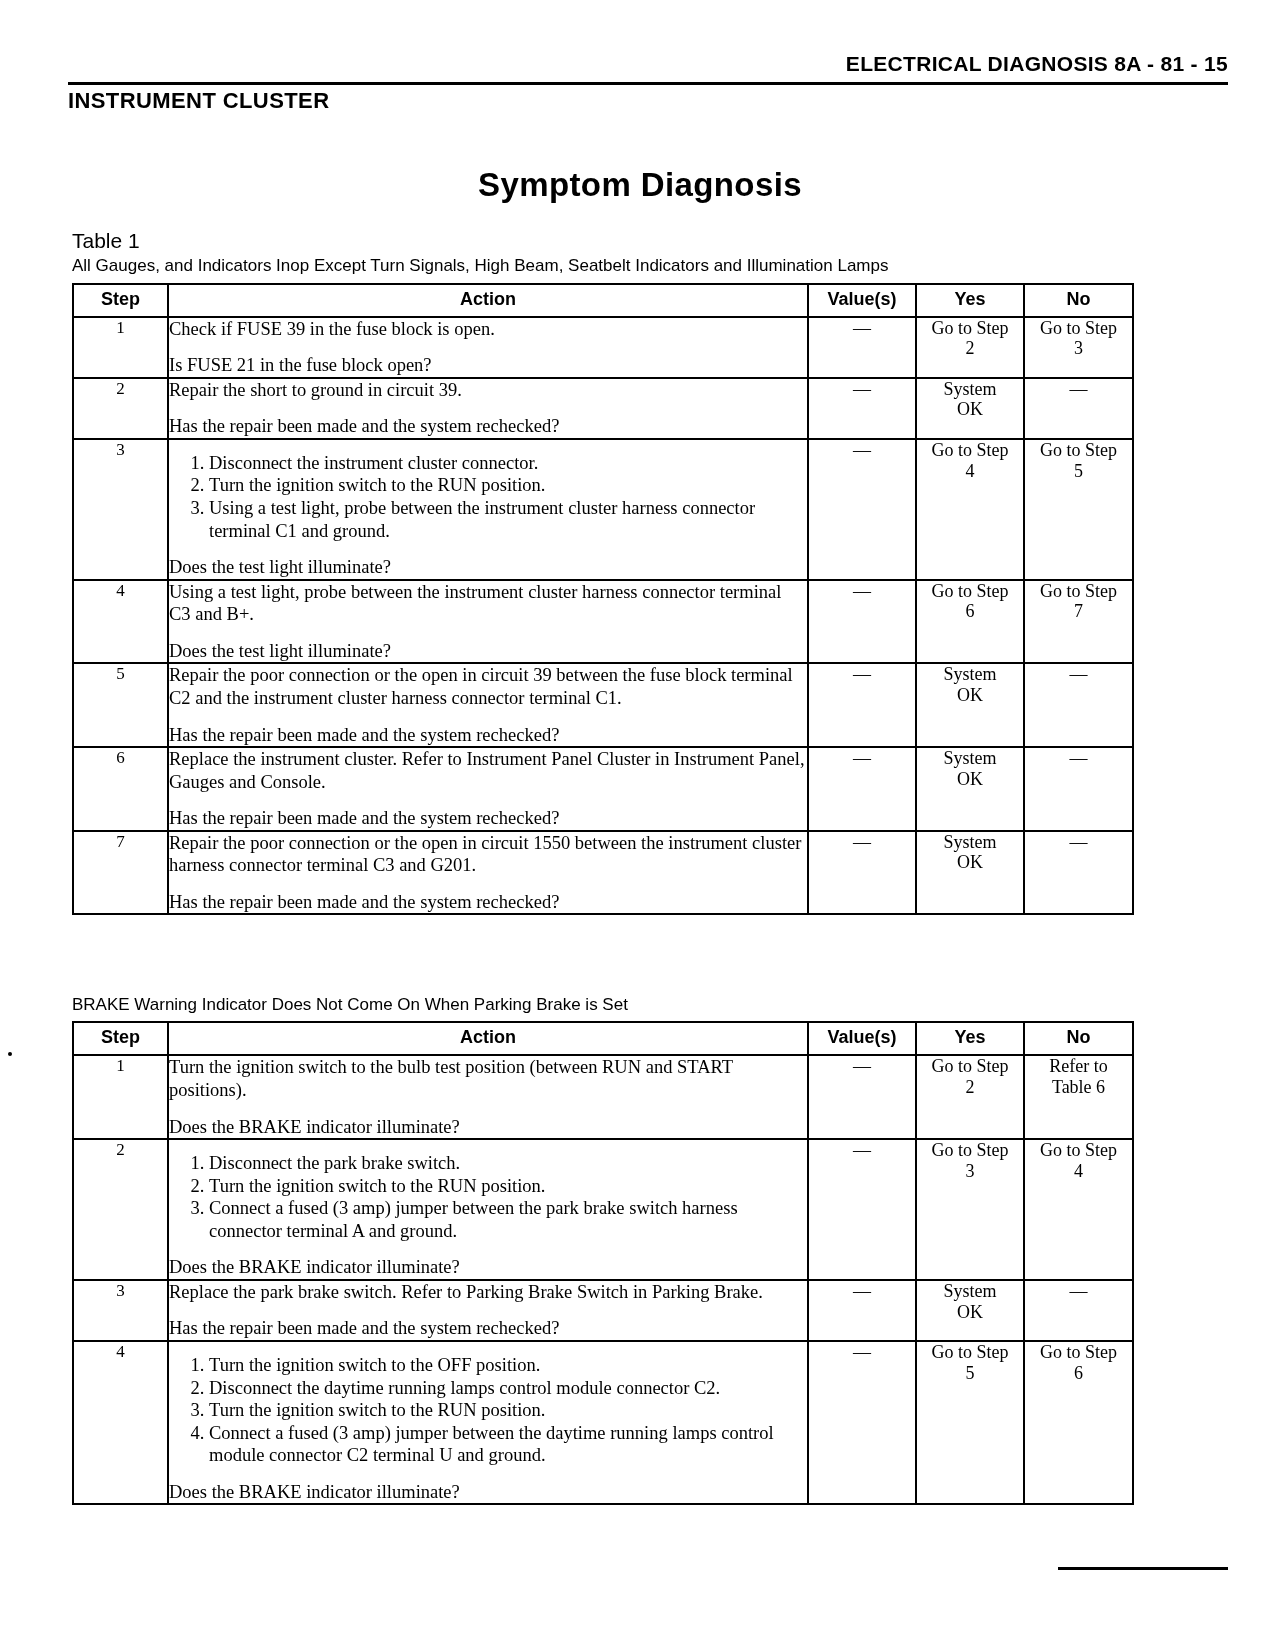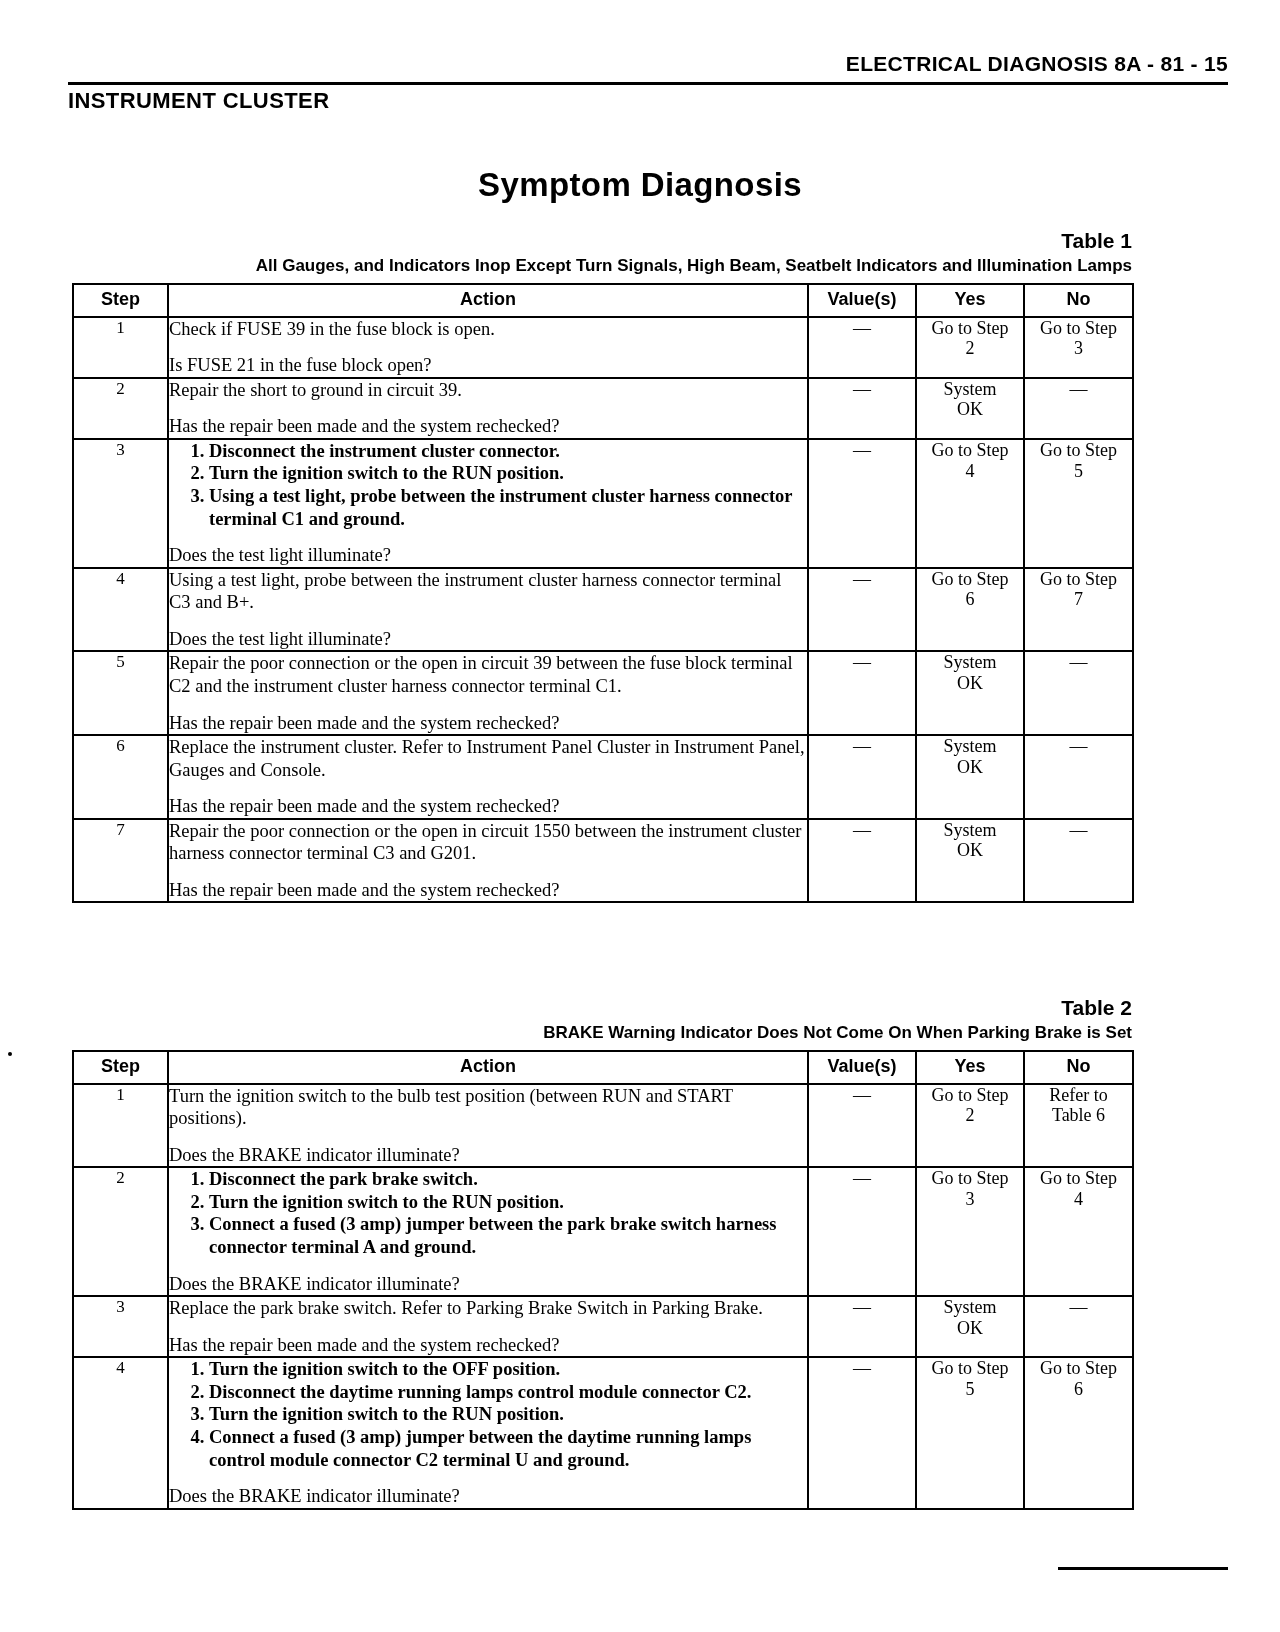--- a/index.html
+++ b/index.html
@@ -61,23 +61,23 @@
     font-size: 33px;
     letter-spacing: 0.4px;
   }
   
   .table-block {
     position: absolute;
     left: 72px;
     width: 1060px;
   }
   .table-caption {
-    text-align: right;
+    text-align: left;
     font-family: "Liberation Sans", sans-serif;
-    font-weight: bold;
+    font-weight: normal;
     font-size: 21px;
     line-height: 1.25;
   }
   .table-caption .cap-num {
     display: block;
     margin-bottom: 2px;
   }
   .table-caption .cap-sub {
     display: block;
     font-size: 17px;
@@ -120,23 +120,22 @@
     padding: 4px 8px 6px 8px;
   }
   td.value, td.yes, td.no {
     text-align: center;
     font-size: 18px;
     padding-top: 5px;
     line-height: 1.15;
   }
   .ol-steps {
     margin: 0 0 0 22px;
-    padding: 0 0 0 18px;
+    padding: 12px 0 0 18px;
     list-style-type: decimal;
-    font-weight: bold;
   }
   .ol-steps li {
     margin: 0;
     padding: 0;
     line-height: 1.22;
   }
   .q-line {
     margin-top: 14px;
   }
   .bottom-rule {
@@ -303,21 +302,20 @@
               <span style="display: block;">OK</span>
             </td>
           <td class="no">—</td>
         </tr>
       </tbody>
     </table>
   </div>
 
   <div class="table-block" style="top: 995px;">
     <div class="table-caption">
-      <span class="cap-num">Table 2</span>
       <span class="cap-sub">BRAKE Warning Indicator Does Not Come On When Parking Brake is Set</span>
     </div>
 
     <table class="diag">
       <colgroup>
         <col class="c-step">
           <col class="c-action">
           <col class="c-value">
           <col class="c-yes">
           <col class="c-no">

